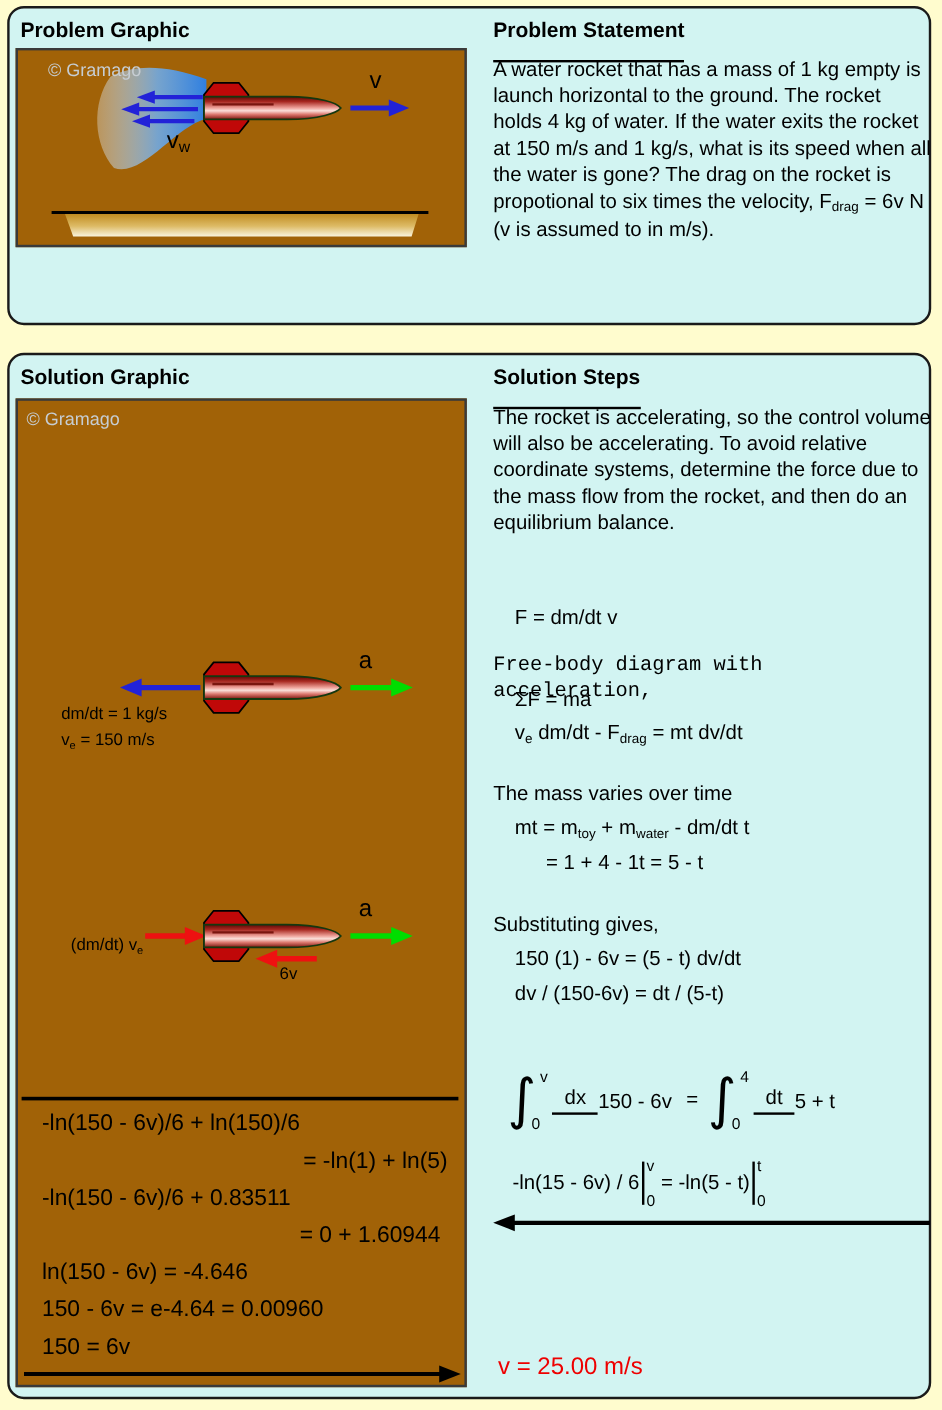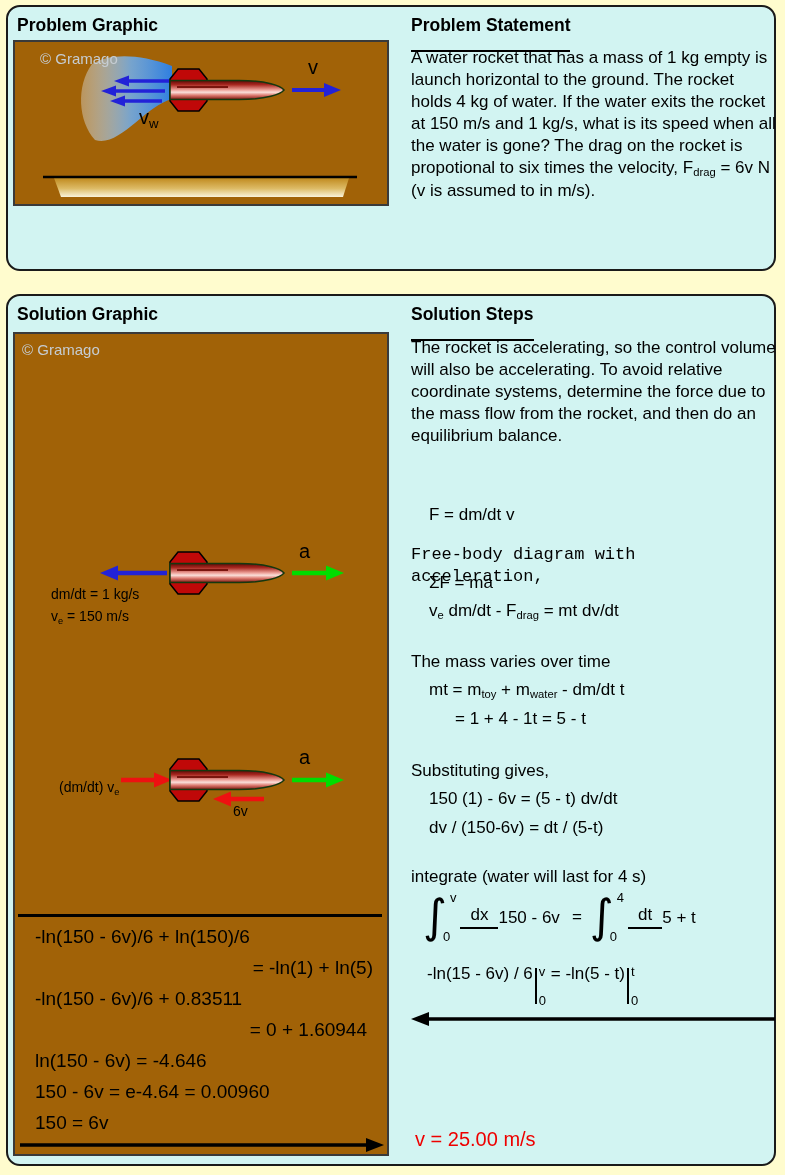--- a/index.html
+++ b/index.html
@@ -46,21 +46,21 @@
   .int-wrap{display:inline-flex;align-items:center;}
   .int-glyph{font-family:"DejaVu Sans", sans-serif;font-size:46px;line-height:0.95;font-weight:normal;}
   .int-bounds{display:inline-flex;flex-direction:column;justify-content:space-between;height:54px;font-size:13px;}
   .int-bounds .top{margin-left:3px;}
   .int-bounds .bot{margin-left:-4px;}
   .frac{display:inline-flex;flex-direction:row;align-items:center;margin:0 4px;}
   .frac .num{border-bottom:2px solid #000;padding:0 10px 2px;}
   .frac .den{padding-top:2px;}
   .int-eq{margin:0 8px;}
   
-  .eval-row{position:absolute;left:20px;top:668px;display:flex;font-size:17px;white-space:pre;}
+  .eval-row{position:absolute;left:20px;top:668px;display:flex;align-items:center;font-size:17px;white-space:pre;}
   .ebar{display:inline-flex;align-items:center;margin-left:2px;}
   .ebar .bar{width:2px;height:36px;background:#000;}
   .ebar .bnds{display:inline-flex;flex-direction:column;justify-content:space-between;height:44px;font-size:13px;margin-left:2px;}
   .answer{position:absolute;left:8px;top:832px;font-size:20px;color:#EE0000;white-space:nowrap;}
 </style>
 </head>
 <body>
 
 <div class="page">
 
@@ -218,21 +218,20 @@
       <div class="eq" style="top:305px;"><span>v</span><span class="sb">e</span><span> dm/dt - F</span><span class="sb">drag</span><span> = mt dv/dt</span></div>
 
       <p class="para" style="top:355px;margin:0;">The mass varies over time</p>
       <div class="eq" style="top:384px;"><span>mt = m</span><span class="sb">toy</span><span> + m</span><span class="sb">water</span><span> - dm/dt t</span></div>
       <div class="eq" style="top:413px;left:48px;">= 1 + 4 - 1t = 5 - t</div>
 
       <p class="para" style="top:464px;margin:0;">Substituting gives,</p>
       <div class="eq" style="top:493px;">150 (1) - 6v = (5 - t) dv/dt</div>
       <div class="eq" style="top:522px;">dv / (150-6v) = dt / (5-t)</div>
 
-      <p class="para" style="top:570px;margin:0;">integrate (water will last for 4 s)</p>
 
       <div class="int-row">
         <span class="int-wrap">
           <span class="int-glyph">∫</span>
           <span class="int-bounds">
               <span class="top">v</span>
               <span class="bot">0</span>
             </span>
           <span class="frac">
               <span class="num">dx</span>

